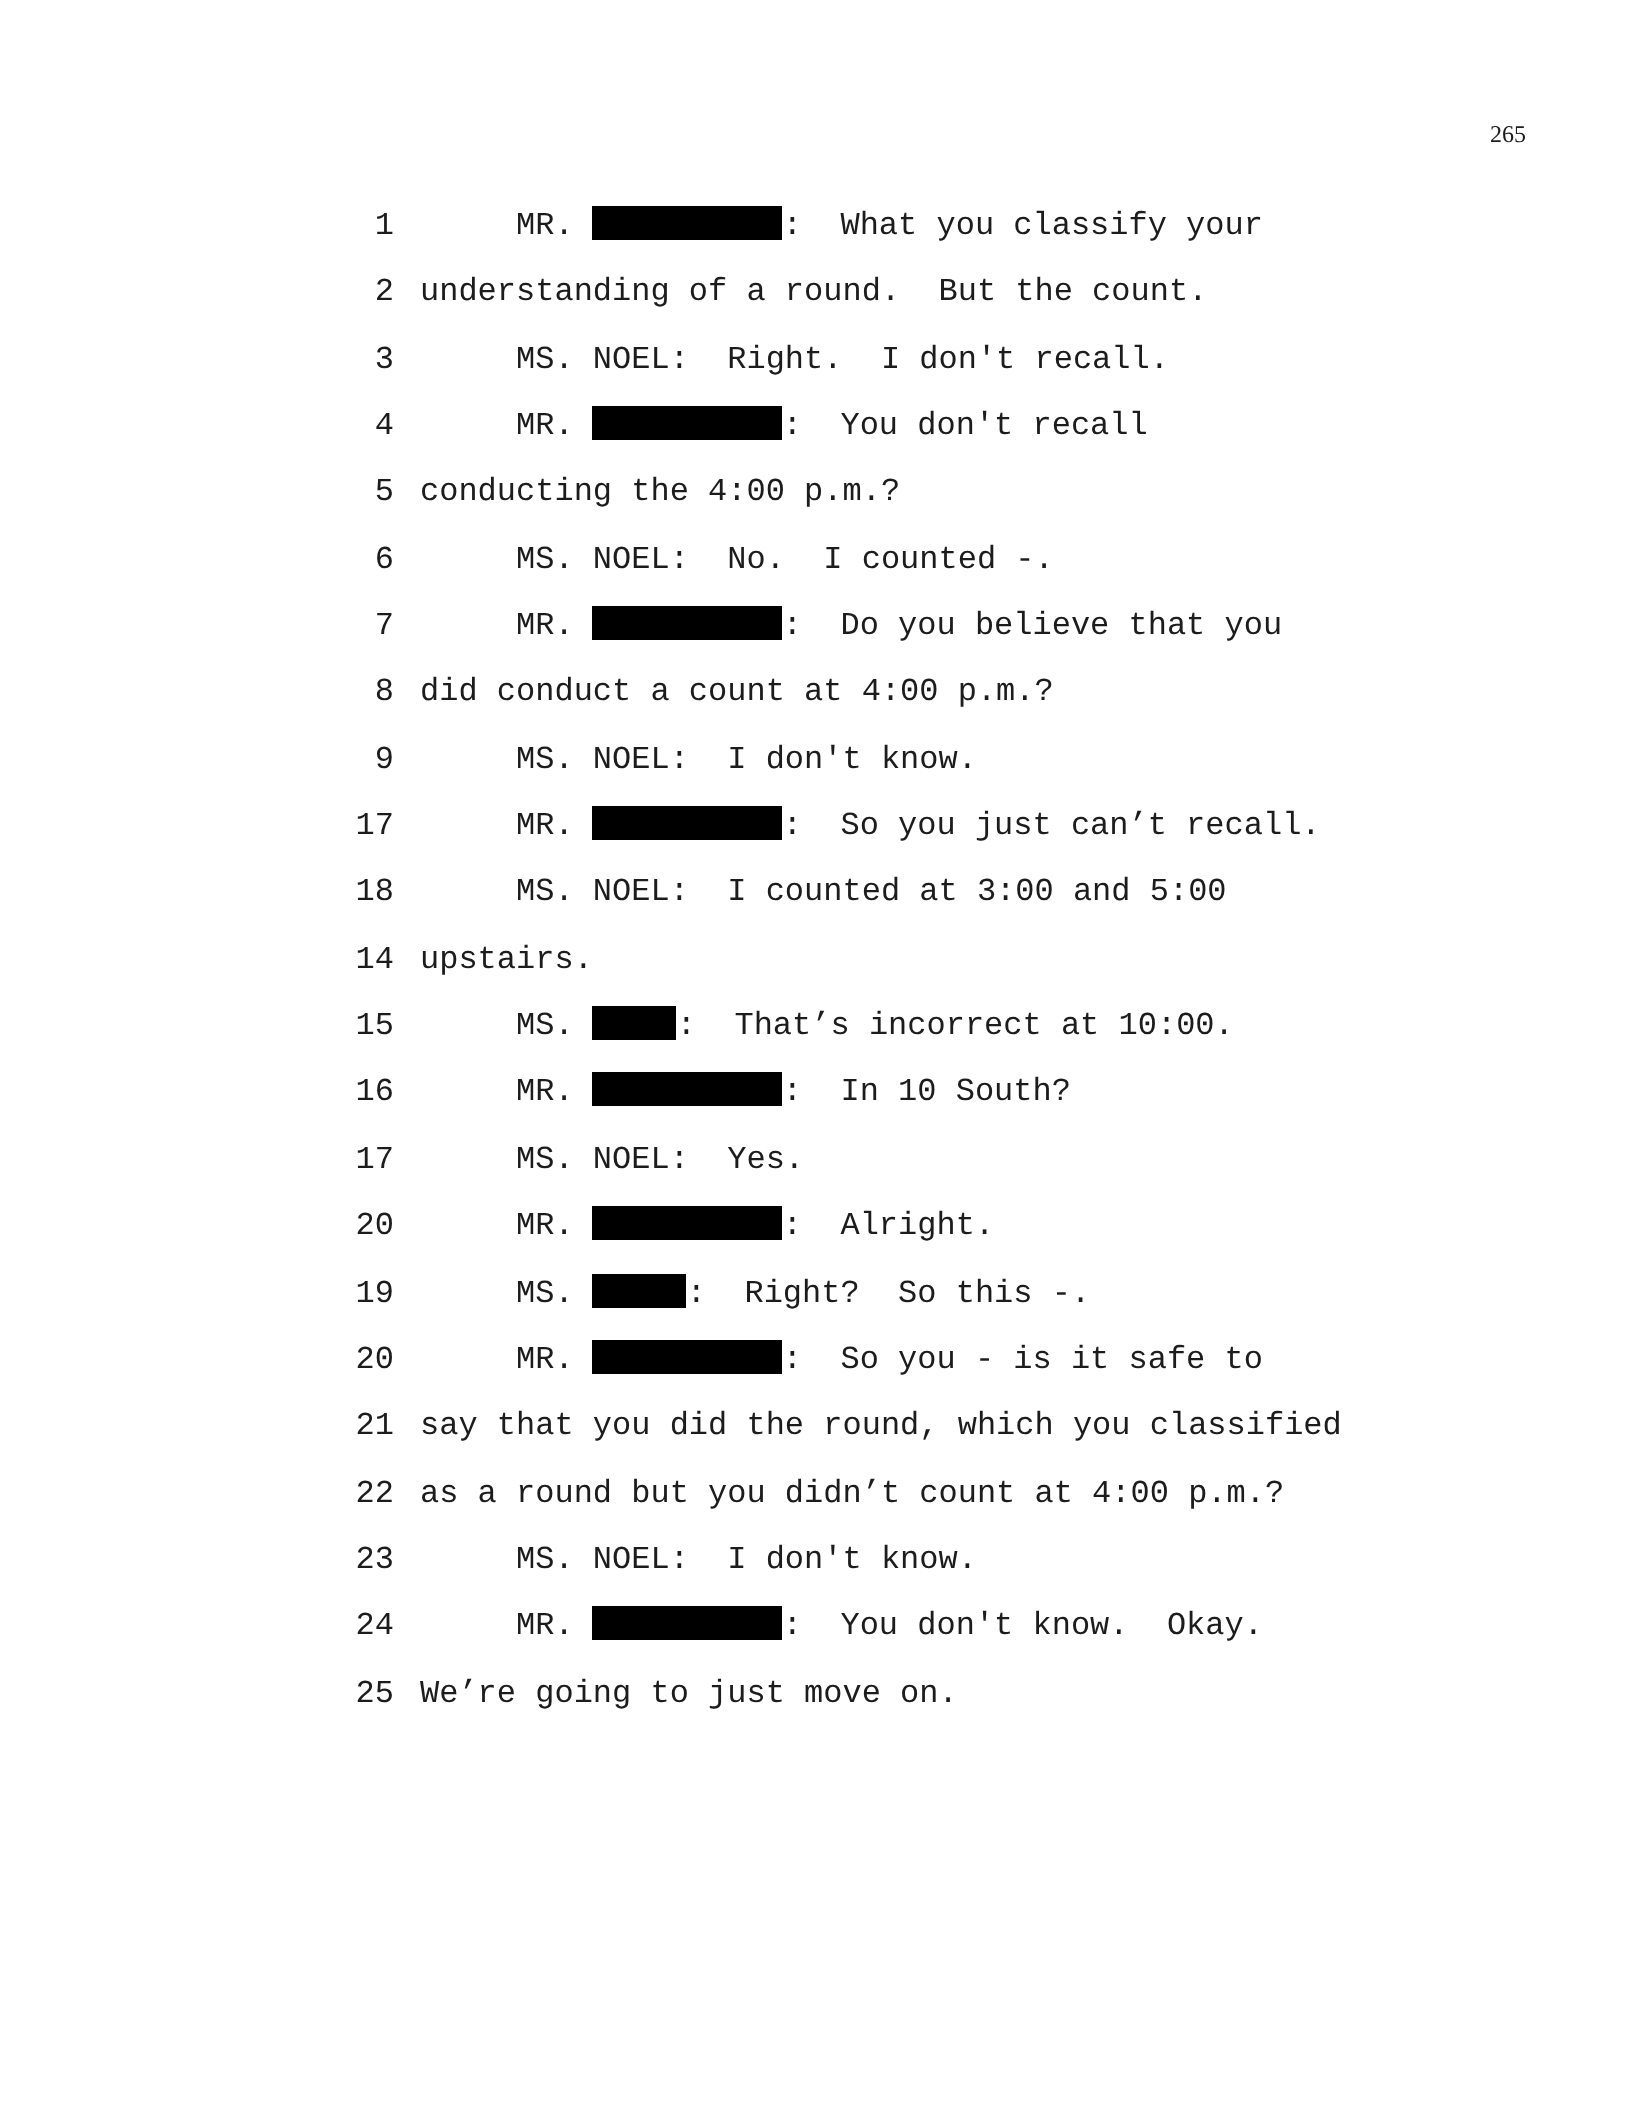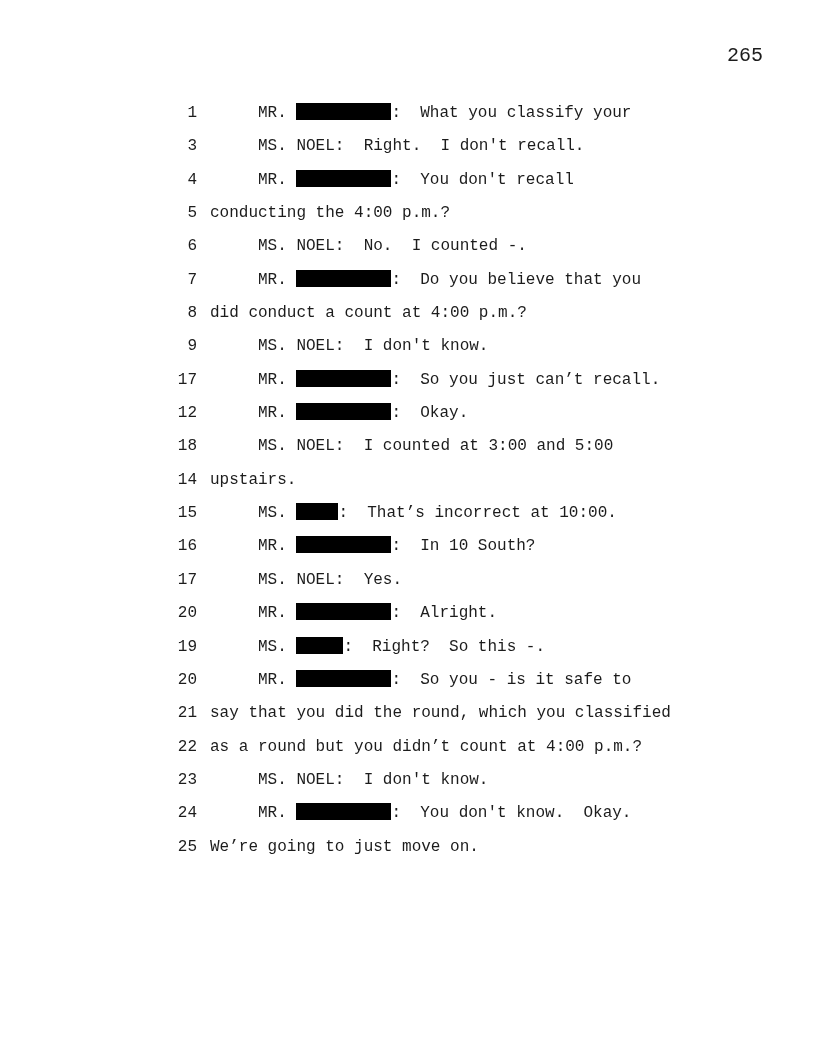--- a/index.html
+++ b/index.html
@@ -10,24 +10,25 @@
   body {
     width: 816px;
     height: 1056px;
     position: relative;
     font-family: "Liberation Mono", "DejaVu Sans Mono", monospace;
     color: #1c1c1c;
     overflow: hidden;
   }
   .page-number {
     position: absolute;
-    top: 44px;
+    top: 60px;
     right: 53px;
-    font-size: 20px;
+    font-size: 12px;
     letter-spacing: 0;
+    font-family: Liberation Serif, serif;
   }
   .transcript-body {
     position: absolute;
     left: 170px;
     top: 97px;
     font-size: 16px;
   }
   .line {
     white-space: pre;
     line-height: 33.35px;
@@ -46,29 +47,29 @@
     vertical-align: -3px;
   }
 </style>
 </head>
 <body>
 
 <div class="page-number">265</div>
 
 <div class="transcript-body">
     <div class="line"><span class="num">1</span><span class="content">     MR. <span class="redact" style="width: 95px;"></span>:  What you classify your</span></div>
+    <div class="line"><span class="num">2</span><span class="content">understanding of a round.  But the count.</span></div>
     <div class="line"><span class="num">3</span><span class="content">     MS. NOEL:  Right.  I don't recall.</span></div>
     <div class="line"><span class="num">4</span><span class="content">     MR. <span class="redact" style="width: 95px;"></span>:  You don't recall</span></div>
     <div class="line"><span class="num">5</span><span class="content">conducting the 4:00 p.m.?</span></div>
     <div class="line"><span class="num">6</span><span class="content">     MS. NOEL:  No.  I counted -.</span></div>
     <div class="line"><span class="num">7</span><span class="content">     MR. <span class="redact" style="width: 95px;"></span>:  Do you believe that you</span></div>
     <div class="line"><span class="num">8</span><span class="content">did conduct a count at 4:00 p.m.?</span></div>
     <div class="line"><span class="num">9</span><span class="content">     MS. NOEL:  I don't know.</span></div>
     <div class="line"><span class="num">17</span><span class="content">     MR. <span class="redact" style="width: 95px;"></span>:  So you just can’t recall.</span></div>
-    <div class="line"><span class="num">12</span><span class="content">     MR. <span class="redact" style="width: 95px;"></span>:  Okay.</span></div>
     <div class="line"><span class="num">18</span><span class="content">     MS. NOEL:  I counted at 3:00 and 5:00</span></div>
     <div class="line"><span class="num">14</span><span class="content">upstairs.</span></div>
     <div class="line"><span class="num">15</span><span class="content">     MS. <span class="redact" style="width: 42px;"></span>:  That’s incorrect at 10:00.</span></div>
     <div class="line"><span class="num">16</span><span class="content">     MR. <span class="redact" style="width: 95px;"></span>:  In 10 South?</span></div>
     <div class="line"><span class="num">17</span><span class="content">     MS. NOEL:  Yes.</span></div>
     <div class="line"><span class="num">20</span><span class="content">     MR. <span class="redact" style="width: 95px;"></span>:  Alright.</span></div>
     <div class="line"><span class="num">19</span><span class="content">     MS. <span class="redact" style="width: 47px;"></span>:  Right?  So this -.</span></div>
     <div class="line"><span class="num">20</span><span class="content">     MR. <span class="redact" style="width: 95px;"></span>:  So you - is it safe to</span></div>
     <div class="line"><span class="num">21</span><span class="content">say that you did the round, which you classified</span></div>
     <div class="line"><span class="num">22</span><span class="content">as a round but you didn’t count at 4:00 p.m.?</span></div>

